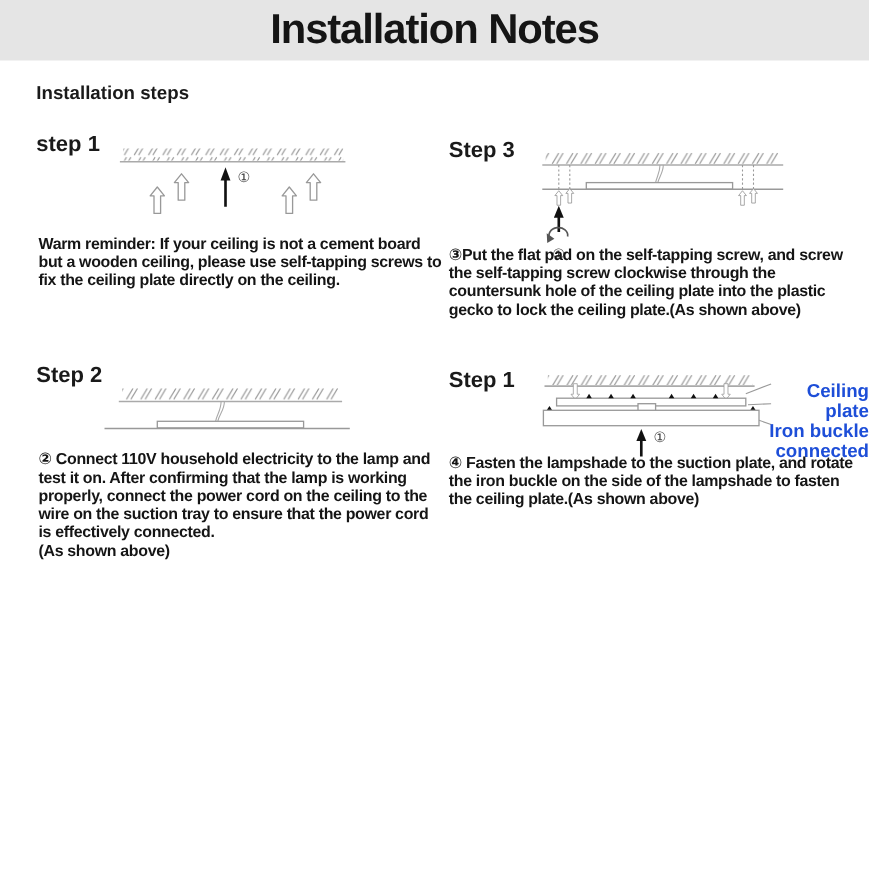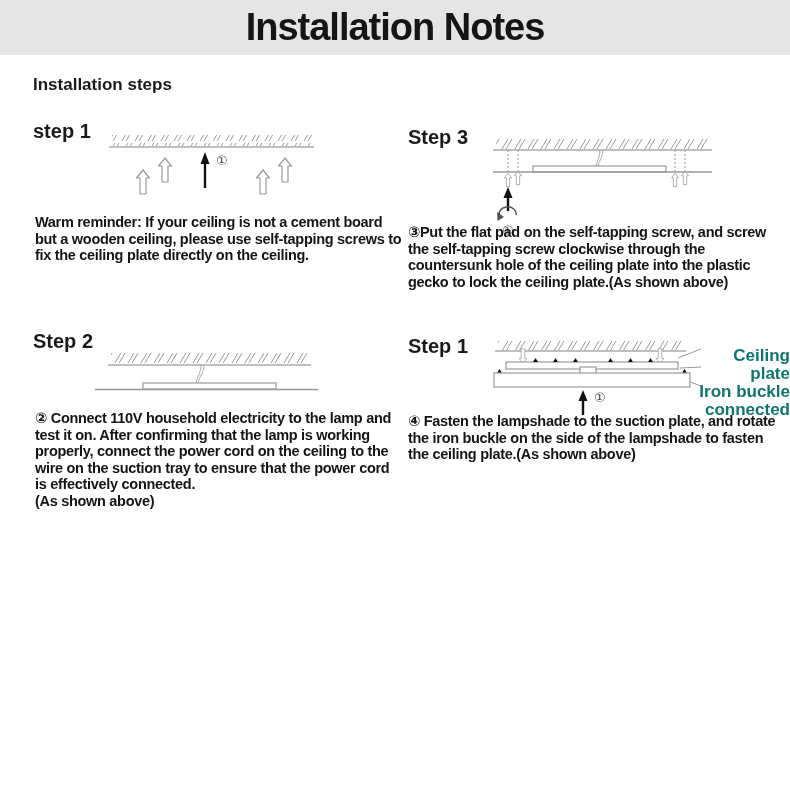--- a/index.html
+++ b/index.html
@@ -7,21 +7,21 @@
        font-family:"Liberation Sans","DejaVu Sans",sans-serif;color:#1a1a1a;}
   .banner{position:absolute;left:0;top:0;width:790px;height:55px;background:#e5e5e5;
           display:flex;align-items:center;justify-content:center;}
   .banner-title{font-size:38px;font-weight:bold;color:#151515;letter-spacing:-1px;}
   .section-heading{position:absolute;left:33px;top:75px;font-size:17px;font-weight:bold;}
   .step-heading{position:absolute;font-size:20px;font-weight:bold;}
   .step-text{position:absolute;font-size:14.5px;font-weight:600;line-height:16.5px;
              letter-spacing:-0.3px;color:#151515;}
   .diagram{position:absolute;}
   .s4-labels{position:absolute;left:690px;top:347px;width:100px;text-align:right;}
-  .s4-labels div{font-size:17px;line-height:18px;font-weight:600;color:#0f766e;}
+  .s4-labels div{font-size:17px;line-height:18px;font-weight:600;color:#1d4ed8;}
   svg text.circnum{font-size:13px;fill:#444;font-family:"DejaVu Sans",sans-serif;}
 </style>
 </head>
 <body>
 
 <div class="banner">
   <span class="banner-title">Installation Notes</span>
 </div>
 
 <div class="section-heading">Installation steps</div>

